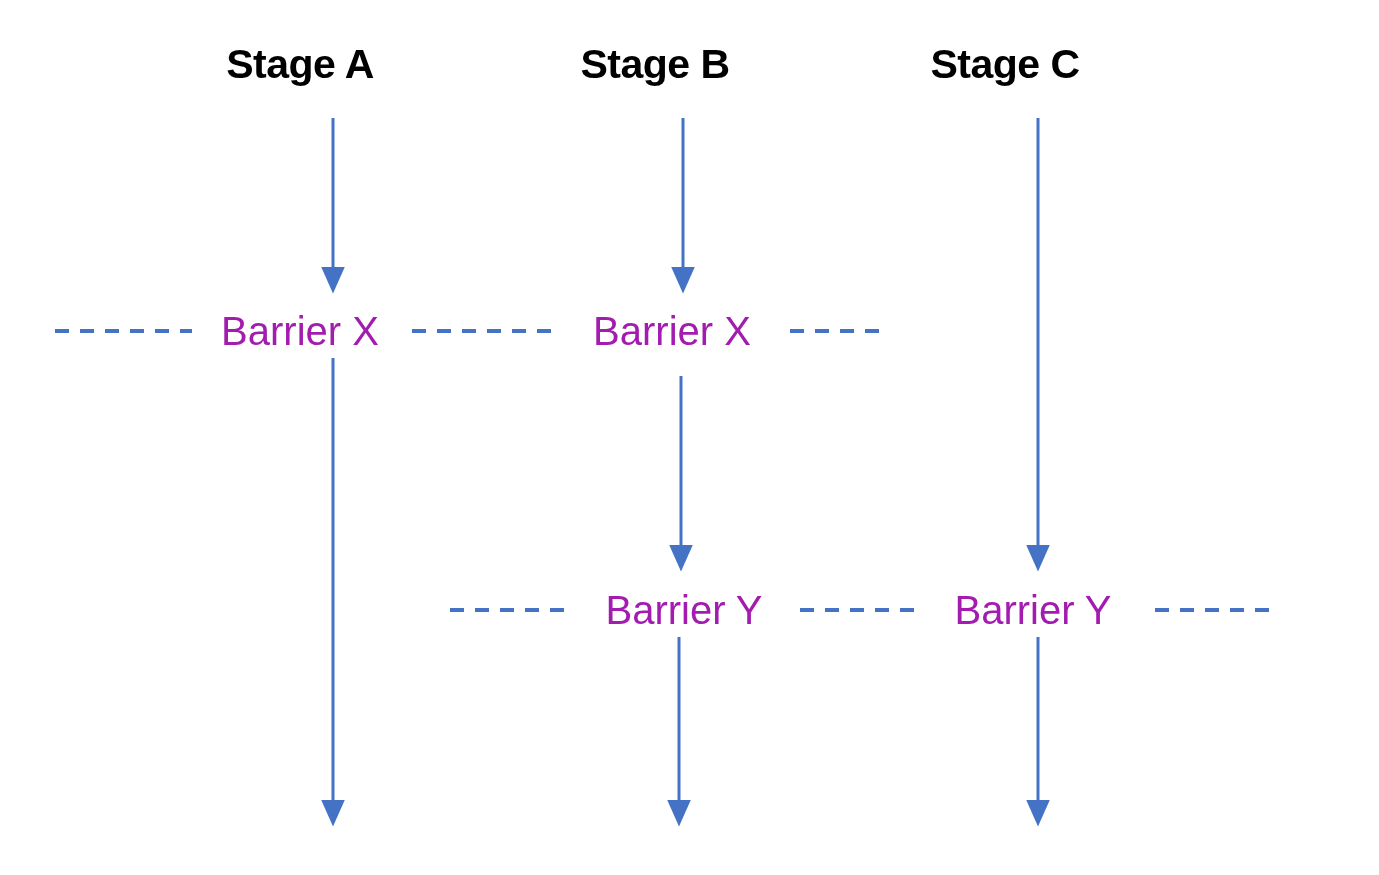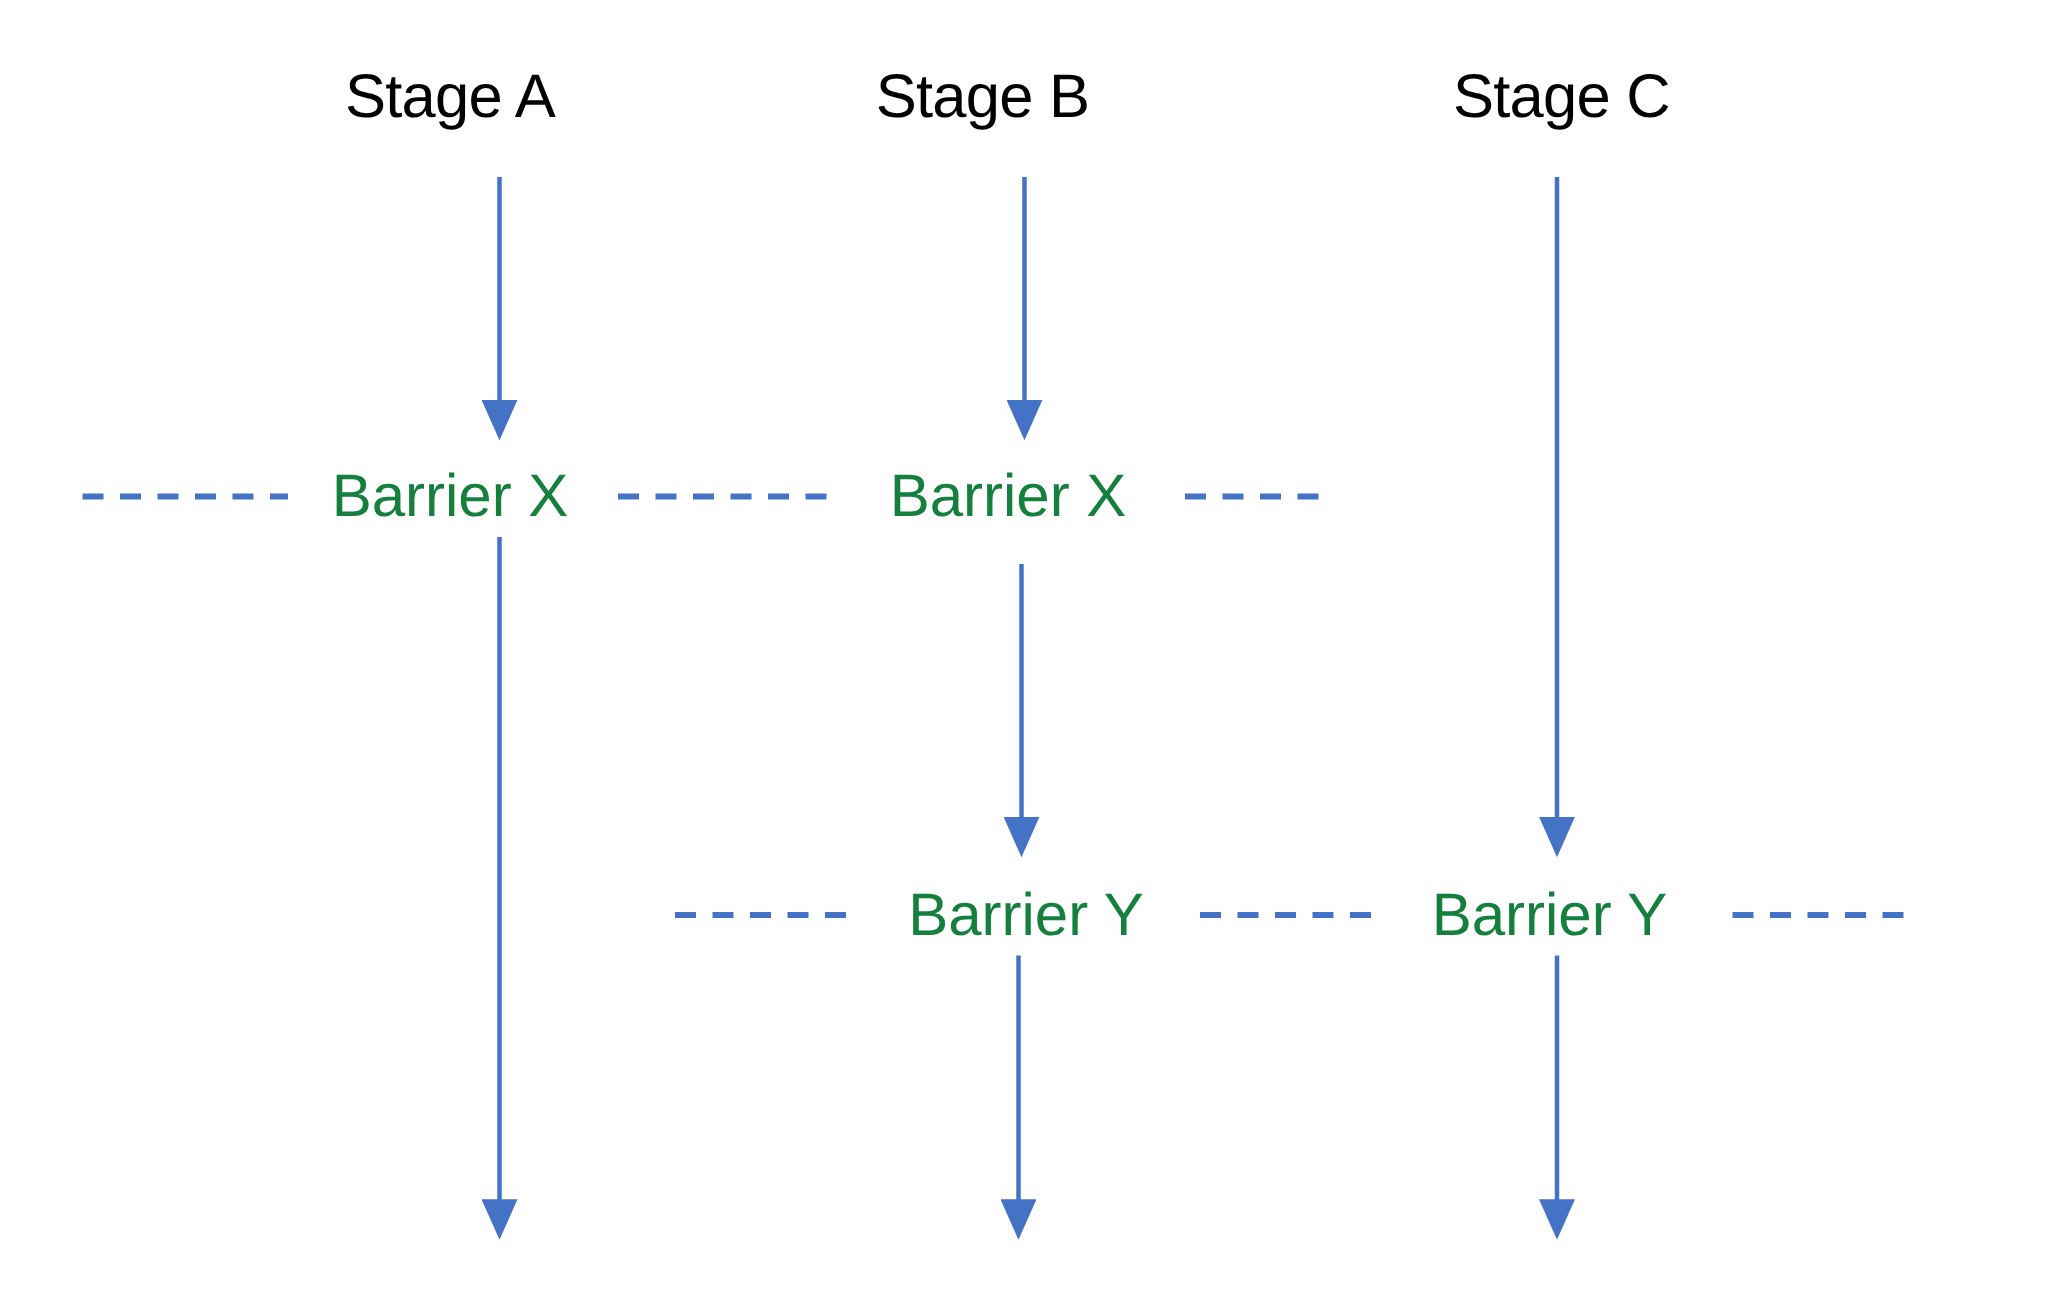--- a/index.html
+++ b/index.html
@@ -15,36 +15,36 @@
   #canvas {
     position: relative;
     width: 1379px;
     height: 875px;
     background: #ffffff;
     overflow: hidden;
   }
   .stage-label {
     position: absolute;
     font-family: "Liberation Sans", sans-serif;
-    font-weight: normal;
+    font-weight: bold;
     font-size: 41px;
     line-height: 1;
     color: #000000;
     white-space: nowrap;
     text-align: center;
     transform: translateX(-50%);
     letter-spacing: -0.5px;
   }
   .barrier-label {
     position: absolute;
     font-family: "Liberation Sans", sans-serif;
     font-weight: normal;
     font-size: 40px;
     line-height: 1;
-    color: #15803d;
+    color: #a21caf;
     white-space: nowrap;
     transform: translate(-50%, -50%);
     background: #ffffff;
     padding: 0 10px;
     z-index: 3;
   }
   .arrow-layer {
     position: absolute;
     left: 0;
     top: 0;
@@ -90,21 +90,21 @@
         <line x1="790" y1="331" x2="890" y2="331" stroke="#4472C4" stroke-width="4" stroke-dasharray="14 11" stroke-linecap="butt"></line>
         <line x1="450" y1="610" x2="570" y2="610" stroke="#4472C4" stroke-width="4" stroke-dasharray="14 11" stroke-linecap="butt"></line>
         <line x1="800" y1="610" x2="925" y2="610" stroke="#4472C4" stroke-width="4" stroke-dasharray="14 11" stroke-linecap="butt"></line>
         <line x1="1155" y1="610" x2="1280" y2="610" stroke="#4472C4" stroke-width="4" stroke-dasharray="14 11" stroke-linecap="butt"></line>
       </g>
   </svg>
 
   <div id="stage-labels">
       <div class="stage-label" style="left: 300px; top: 44px; color: rgb(0, 0, 0);">Stage A</div>
       <div class="stage-label" style="left: 655px; top: 44px; color: rgb(0, 0, 0); text-align: center;">Stage B</div>
-      <div class="stage-label" style="left: 1005px; top: 44px; color: rgb(0, 0, 0); margin-left: 36px;">Stage C</div>
+      <div class="stage-label" style="left: 1005px; top: 44px; color: rgb(0, 0, 0);">Stage C</div>
     </div>
 
   <div id="barrier-labels">
       <div class="barrier-label" style="left: 300px; top: 331px;">Barrier X</div>
       <div class="barrier-label" style="left: 672px; top: 331px;">Barrier X</div>
       <div class="barrier-label" style="left: 684px; top: 610px;">Barrier Y</div>
       <div class="barrier-label" style="left: 1033px; top: 610px;">Barrier Y</div>
     </div>
 
 </div>

